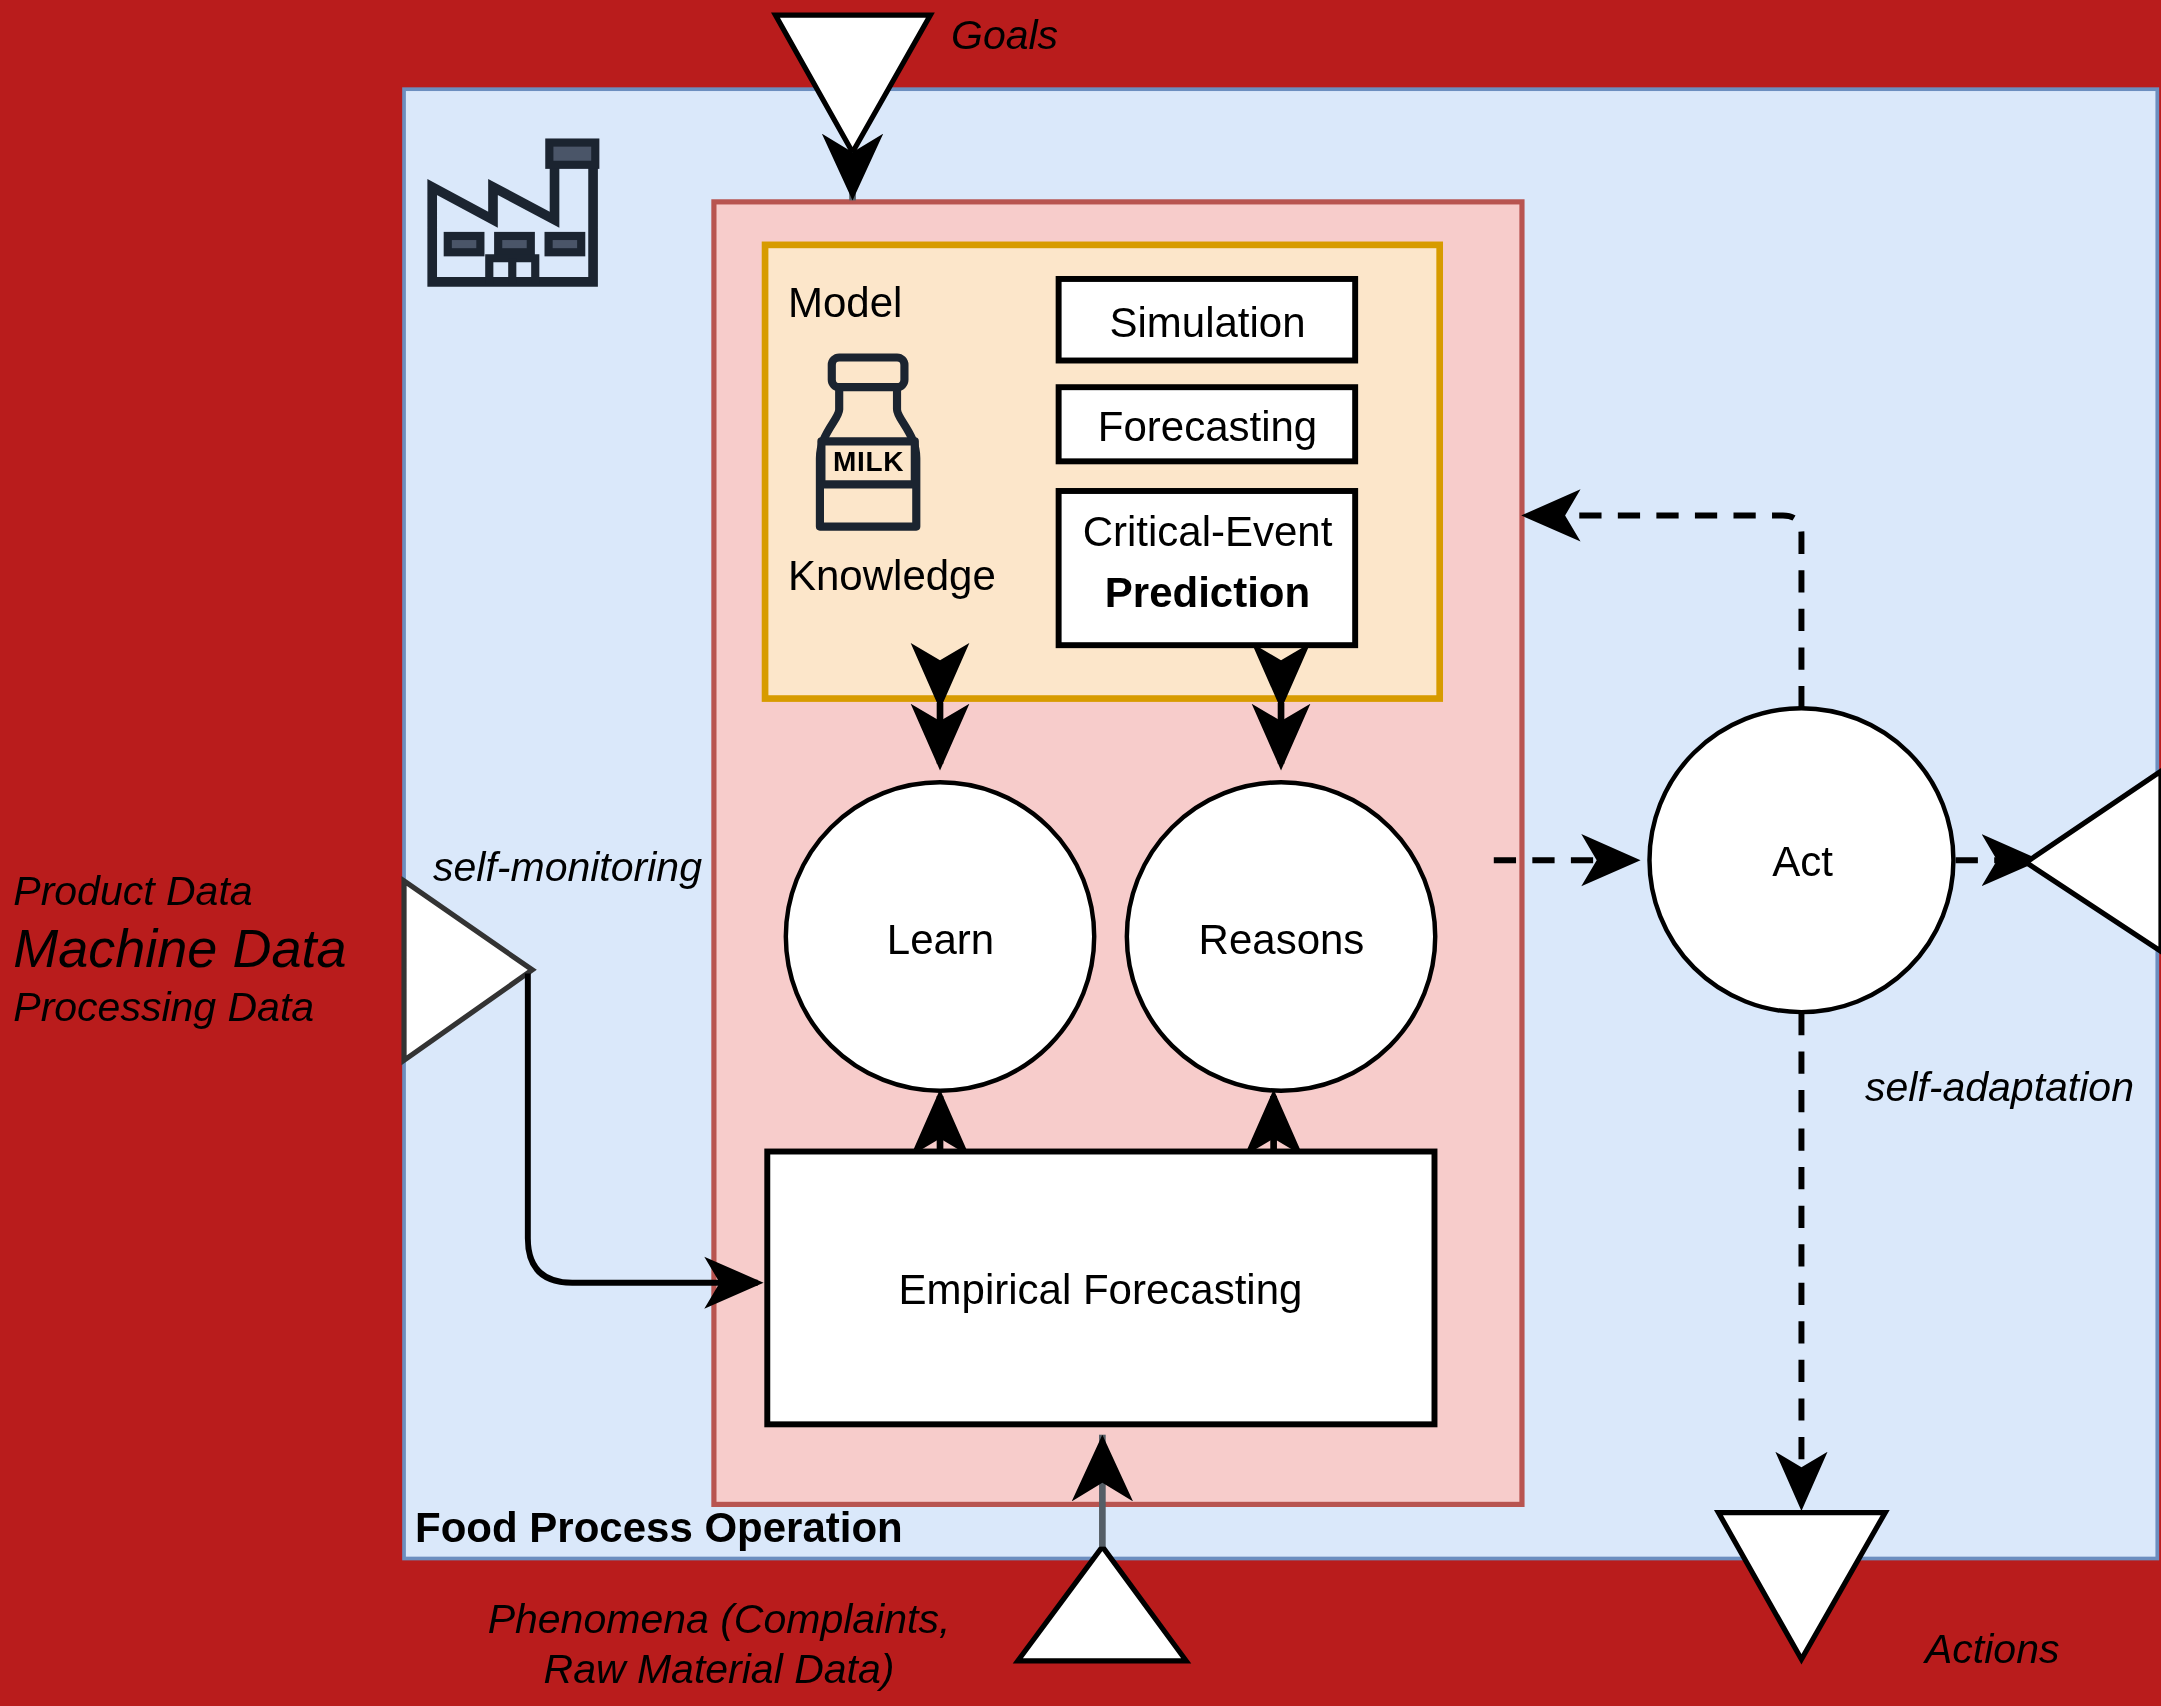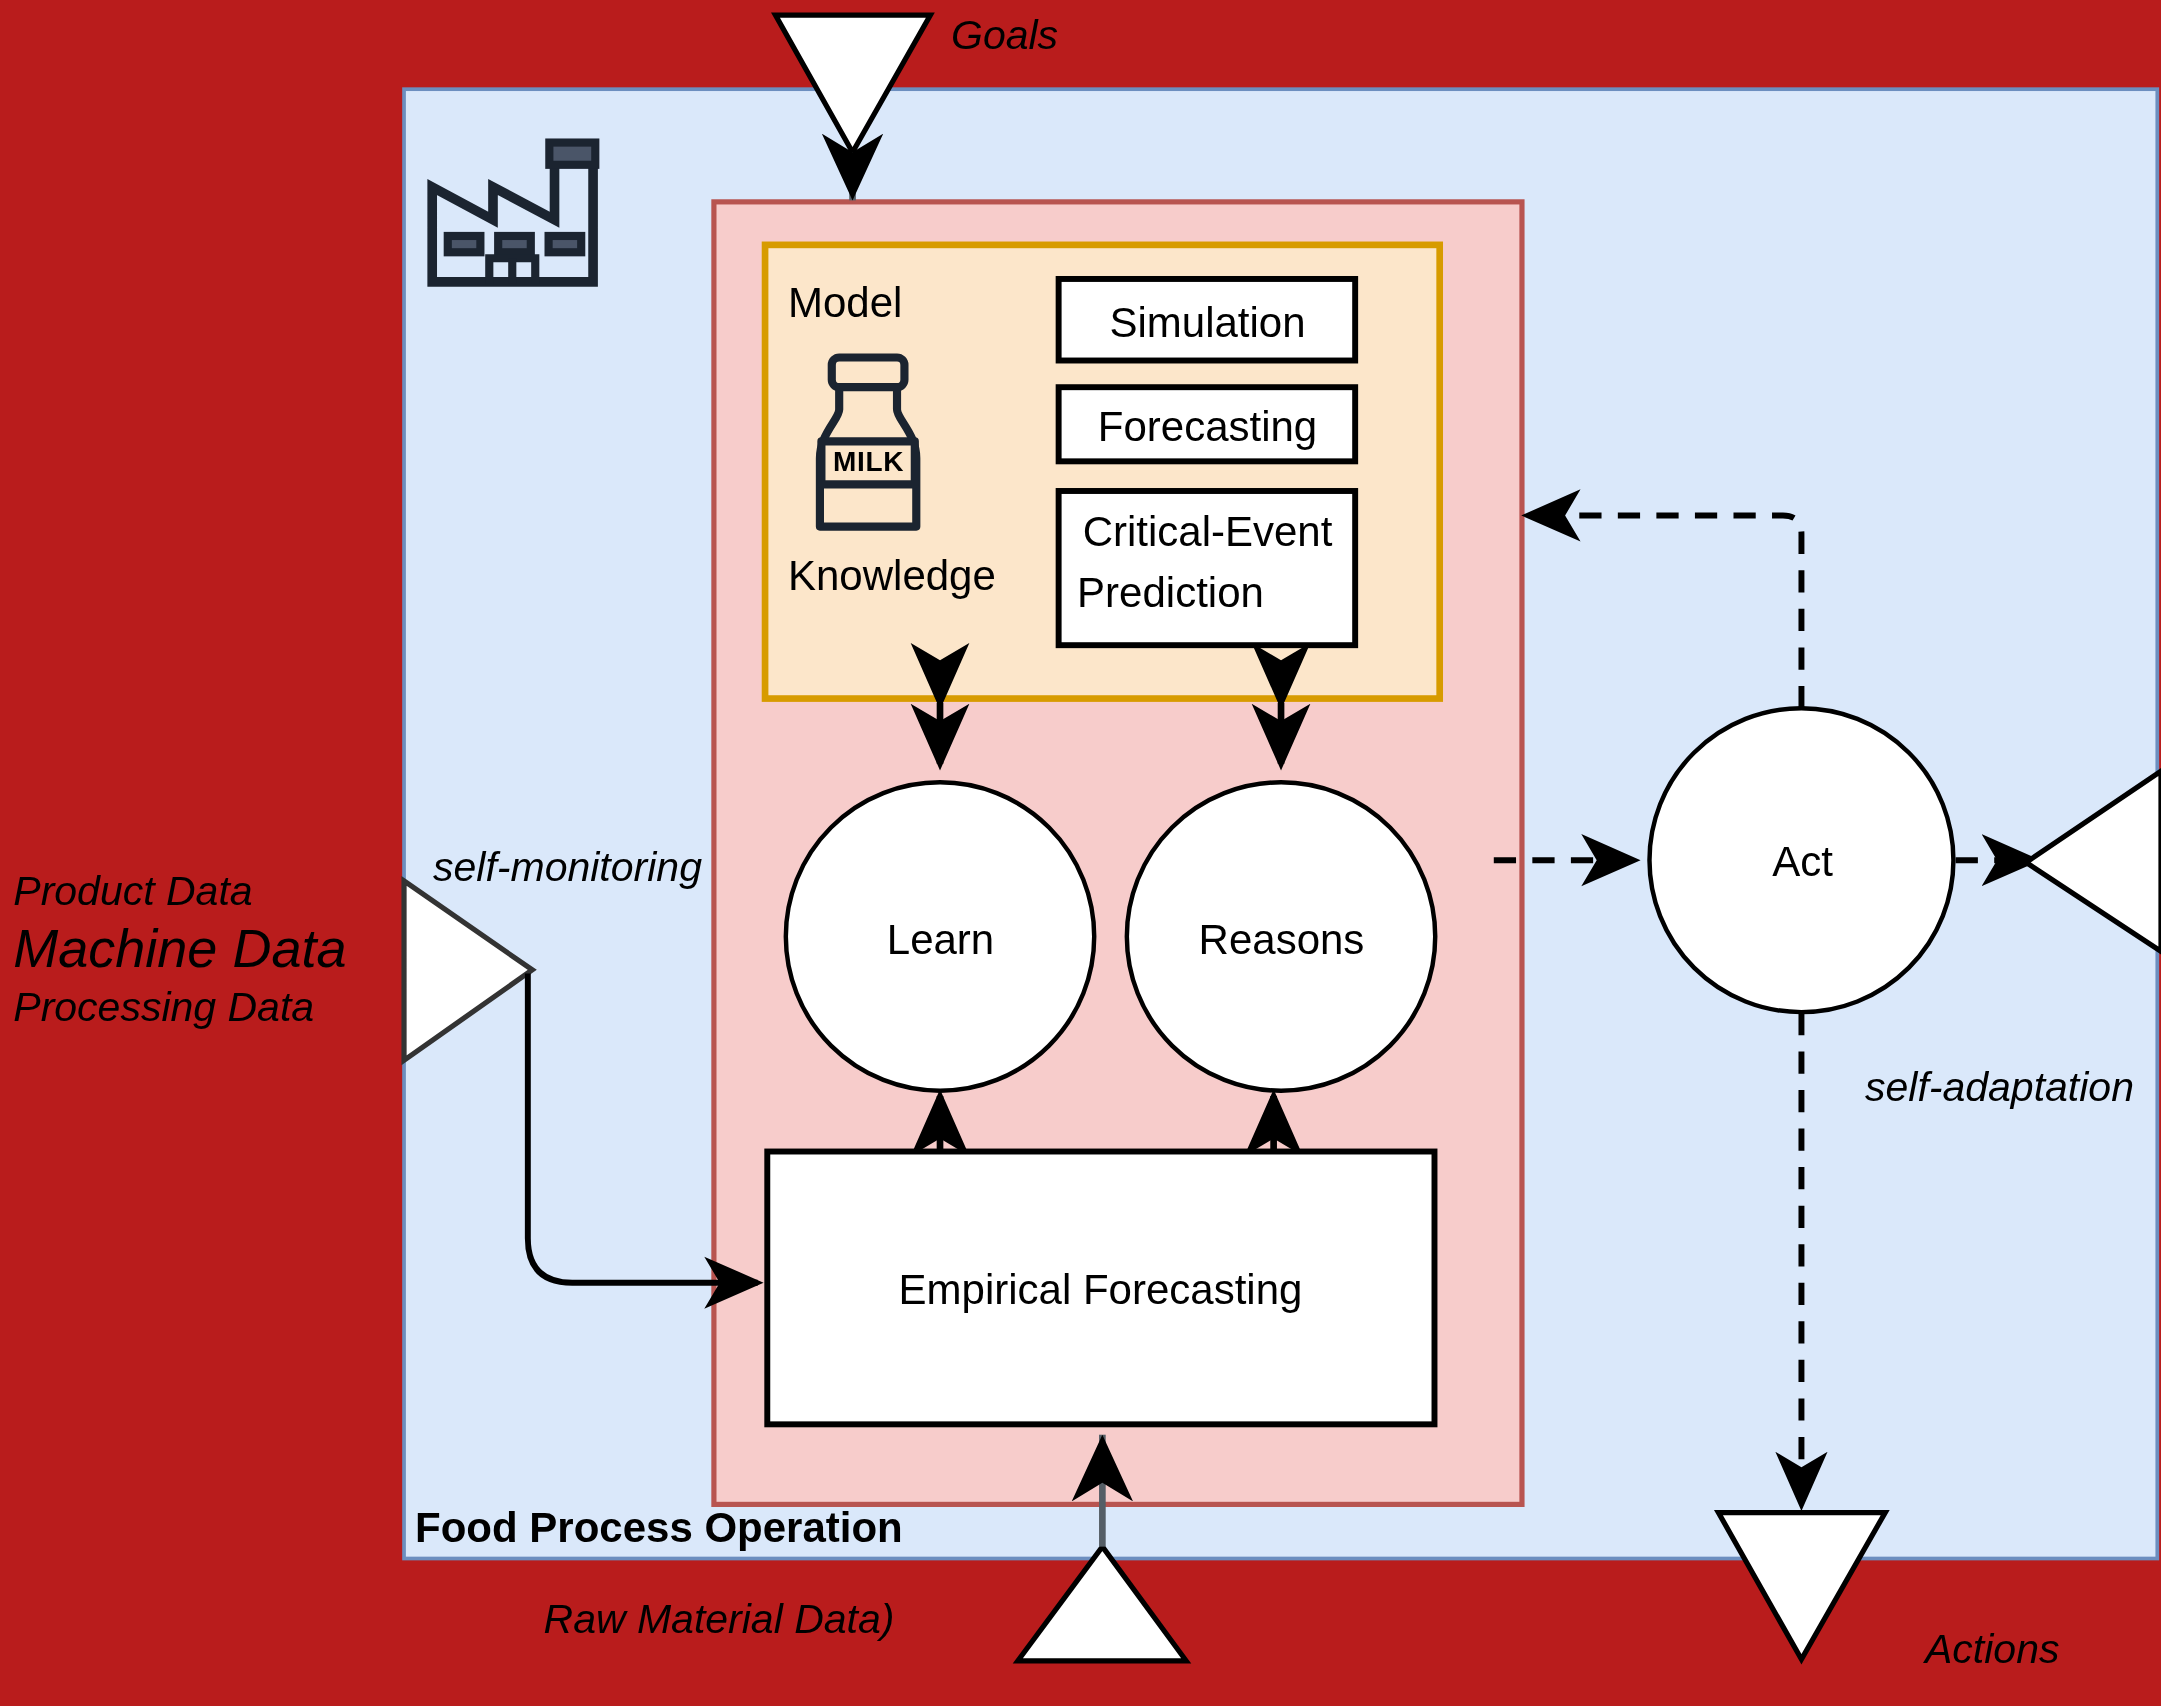--- a/index.html
+++ b/index.html
@@ -120,21 +120,21 @@
 
   <div class="lbl bold" style="left:833px; top:445px; font-size:28px; letter-spacing:0.7px;">MILK</div>
 
   <div class="lbl" style="left:788px; top:550px; font-size:42px;">Knowledge</div>
 
   <div class="lbl c" style="left:1059px; top:297px; width:297px; font-size:42px;">Simulation</div>
 
   <div class="lbl c" style="left:1059px; top:401px; width:297px; font-size:42px;">Forecasting</div>
 
   <div class="lbl c" style="left:1059px; top:506px; width:297px; font-size:42px;">Critical-Event</div>
-  <div class="lbl c" style="left:1022px; top:567px; width:297px; font-size:42px;">Prediction</div>
+  <div class="lbl c" style="left:1059px; top:567px; width:297px; font-size:42px;font-weight:bold;">Prediction</div>
 
   <div class="lbl c" style="left:792px; top:914px; width:297px; font-size:42px;">Learn</div>
 
   <div class="lbl c" style="left:1133px; top:914px; width:297px; font-size:42px;">Reasons</div>
 
   <div class="lbl c" style="left:1654px; top:836px; width:297px; font-size:42px;">Act</div>
 
   <div class="lbl c" style="left:767px; top:1264px; width:667px; font-size:42px;">Empirical Forecasting</div>
 
   <div class="lbl italic c" style="left:412px; top:842px; width:311px; font-size:41px;">self-monitoring</div>
@@ -143,19 +143,20 @@
 
   <div class="lbl bold" style="left:415px; top:1502px; font-size:42px;">Food Process Operation</div>
 
   <div style="position:absolute; left:13.3px; top:866px; width:386px;">
     <div class="lbl italic" style="position:static; font-size:41px;">Product Data</div>
     <div class="lbl italic" style="position:static; font-size:54px;">Machine Data</div>
     <div class="lbl italic" style="position:static; font-size:41px;">Processing Data</div>
   </div>
 
   <div style="position:absolute; left:437px; top:1594px; width:564px; text-align:center;">
+    <div class="lbl italic" style="position:static; font-size:41px;">Phenomena (Complaints,</div>
     <div class="lbl italic" style="position:static; font-size:41px;">Raw Material Data)</div>
   </div>
 
   <div class="lbl italic" style="left:1925px; top:1624px; font-size:41px;">Actions</div>
 
 </div>
 
 
 </body></html>

